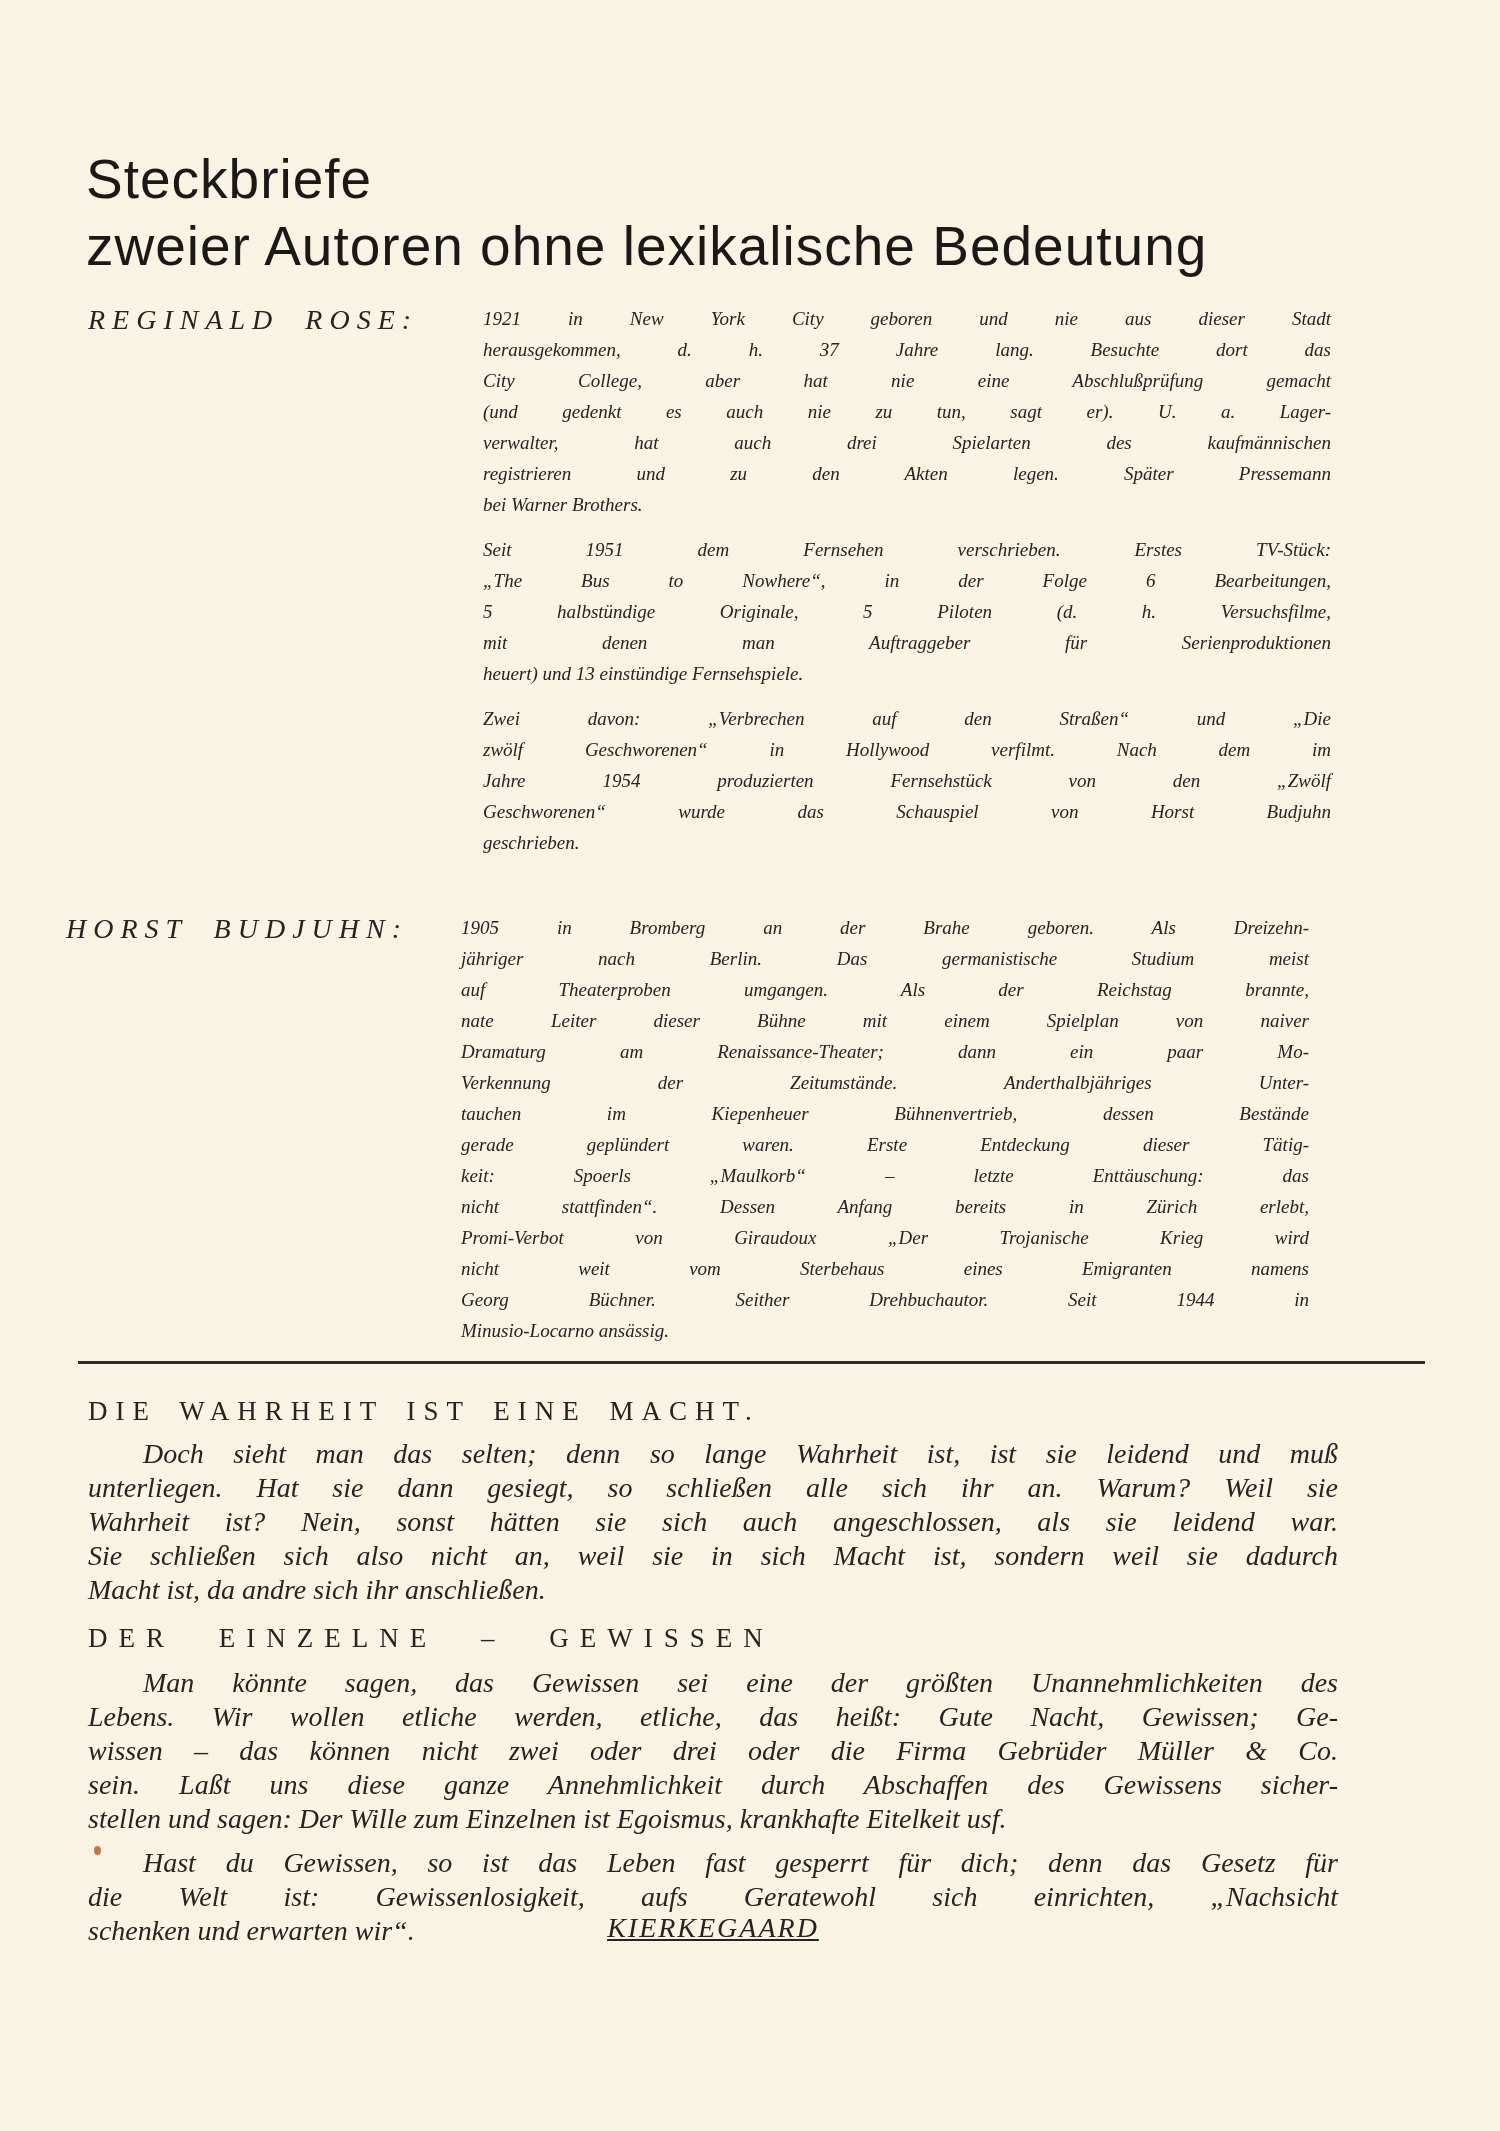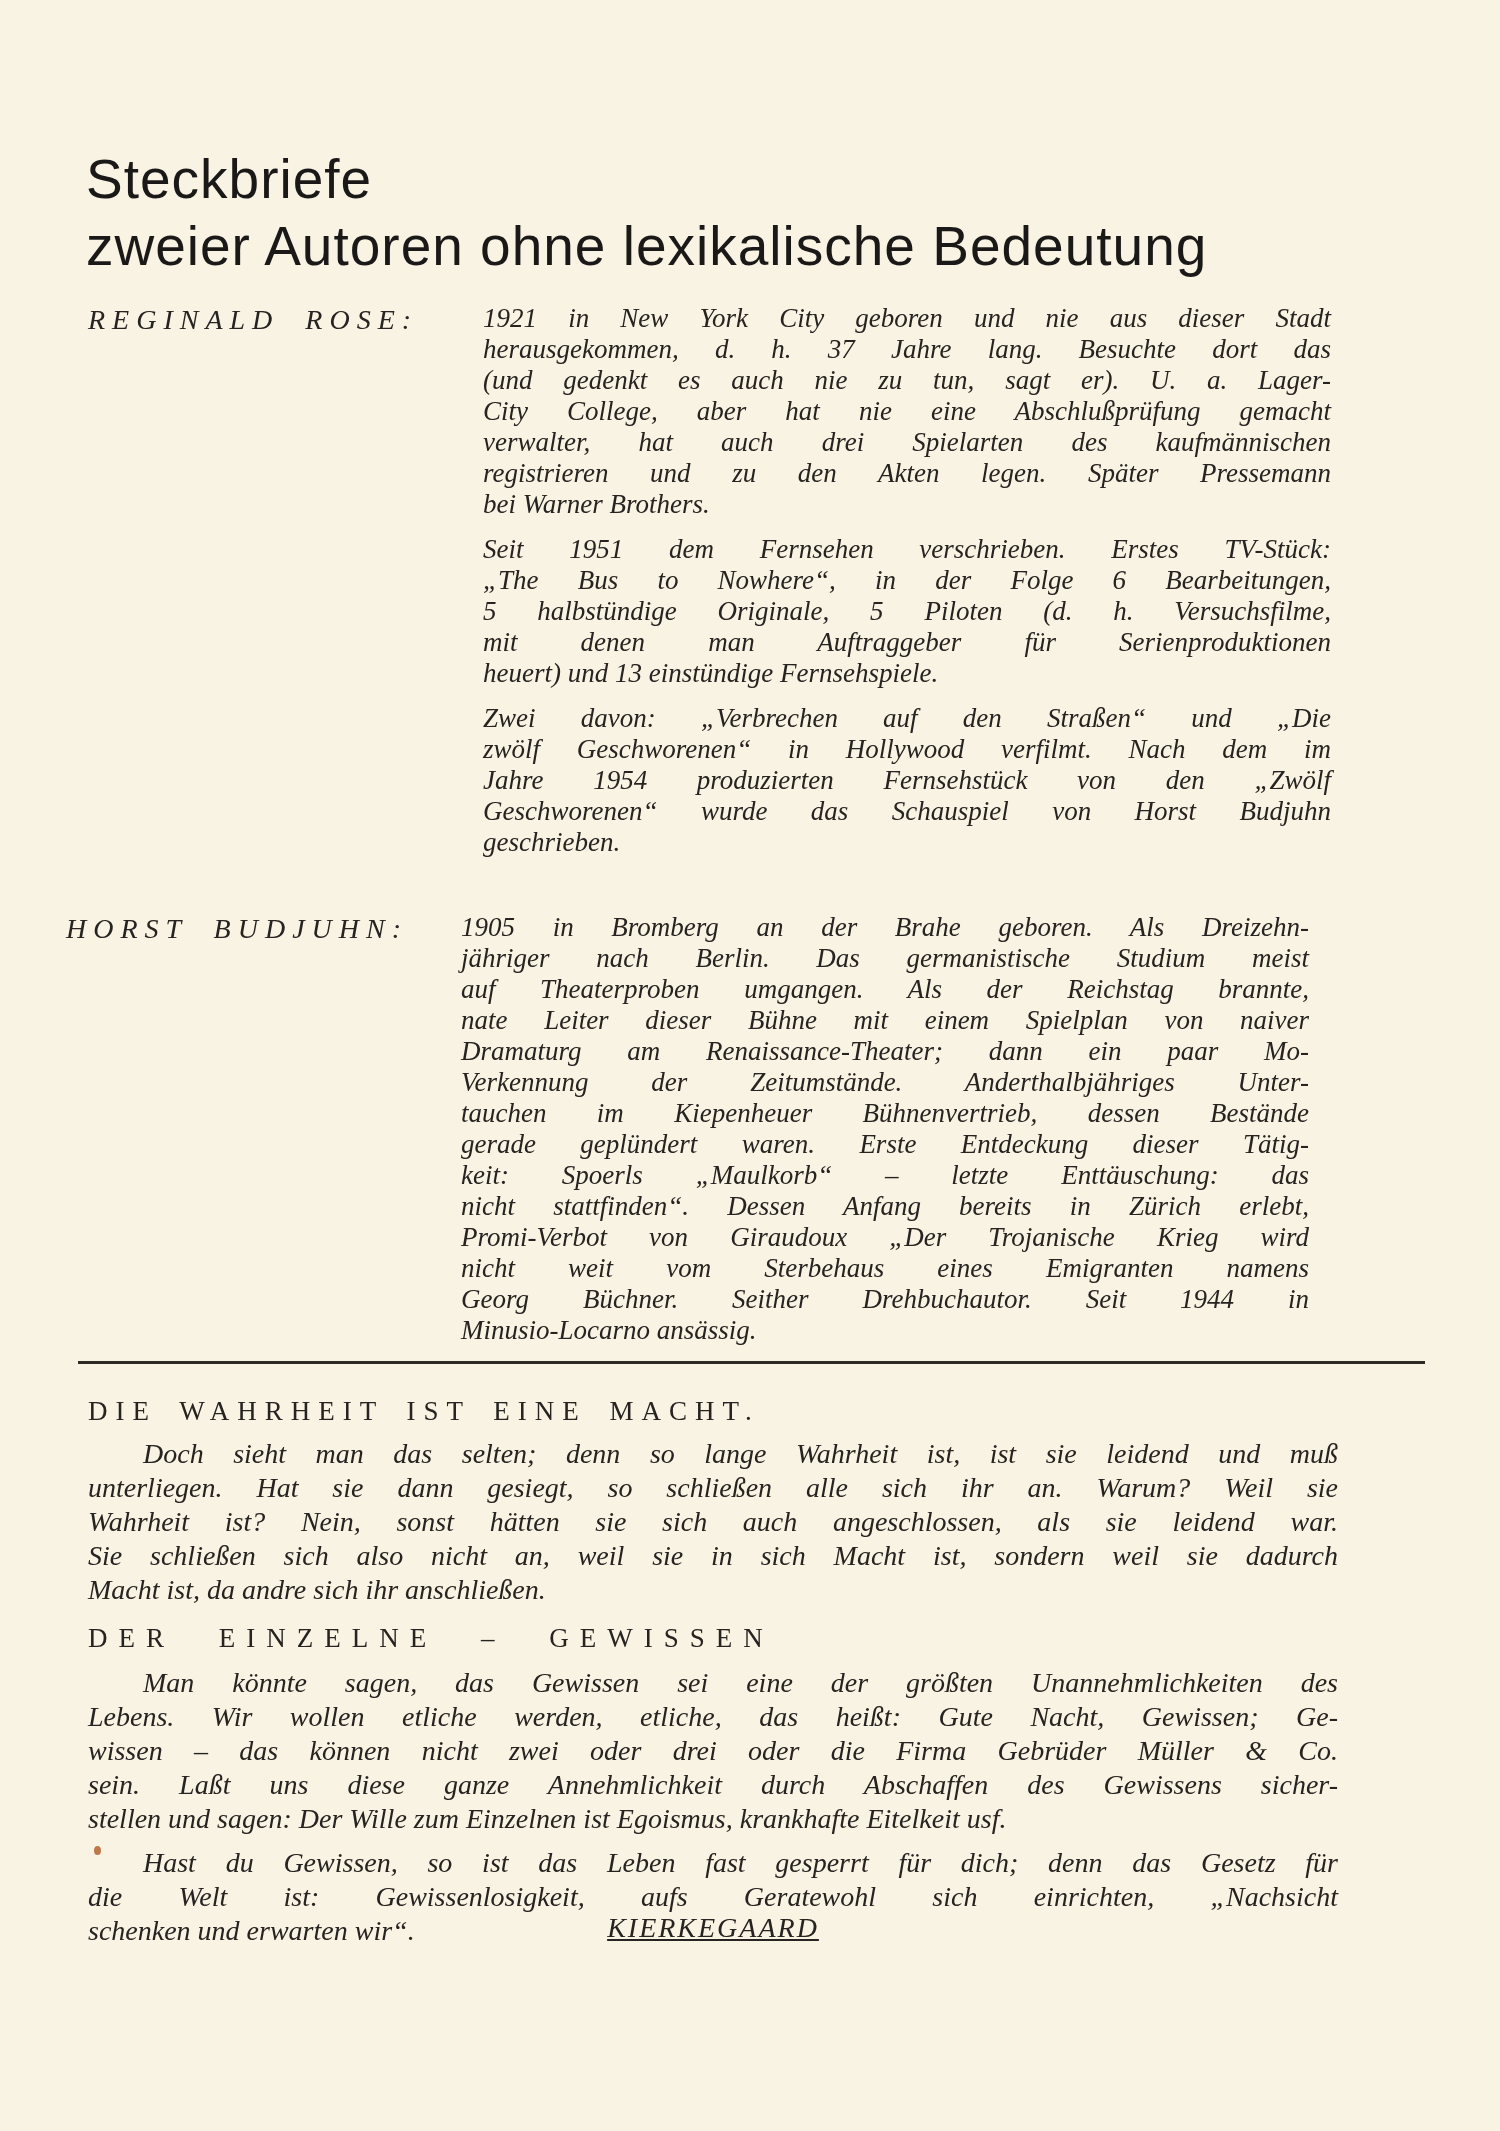--- a/index.html
+++ b/index.html
@@ -46,21 +46,21 @@
     font-style: italic;
     font-size: 28px;
     letter-spacing: 7px;
     word-spacing: 12px;
     white-space: nowrap;
     color: var(--ink, #262320);
   }
 
   
   .para { font-style: italic; }
-  .para.bio   { font-size: 27px; margin-bottom: 14px; font-style: italic; }
+  .para.bio   { font-size: 19px; margin-bottom: 14px; font-style: italic; }
   .para.bio .ln   { line-height: 31px; }
   .para.lower { font-size: 28px; }
   .para.lower .ln { line-height: 34px; }
   .para .ln {
     text-align: justify;
     text-align-last: justify;
     white-space: normal;
     hyphens: none;
   }
   .para .ln-last { text-align-last: left; }
@@ -127,22 +127,22 @@
   <header class="title">
     <div class="title-line">Steckbriefe</div>
     <div class="title-line">zweier Autoren ohne lexikalische Bedeutung</div>
   </header>
 
   <section class="author author-rose">
     <div class="author-label">REGINALD ROSE:</div>
     <div class="para bio">
         <div class="ln">1921 in New York City geboren und nie aus dieser Stadt</div>
         <div class="ln">herausgekommen, d. h. 37 Jahre lang. Besuchte dort das</div>
+        <div class="ln">City College, aber hat nie eine Abschlußprüfung gemacht</div>
         <div class="ln">(und gedenkt es auch nie zu tun, sagt er). U. a. Lager-</div>
-        <div class="ln">City College, aber hat nie eine Abschlußprüfung gemacht</div>
         <div class="ln">verwalter, hat auch drei Spielarten des kaufmännischen</div>
         <div class="ln">registrieren und zu den Akten legen. Später Pressemann</div>
         <div class="ln ln-last">bei Warner Brothers.</div>
       </div>
     <div class="para bio">
         <div class="ln">Seit 1951 dem Fernsehen verschrieben. Erstes TV-Stück:</div>
         <div class="ln">„The Bus to Nowhere“, in der Folge 6 Bearbeitungen,</div>
         <div class="ln">5 halbstündige Originale, 5 Piloten (d. h. Versuchsfilme,</div>
         <div class="ln">mit denen man Auftraggeber für Serienproduktionen</div>
         <div class="ln ln-last">heuert) und 13 einstündige Fernsehspiele.</div>

